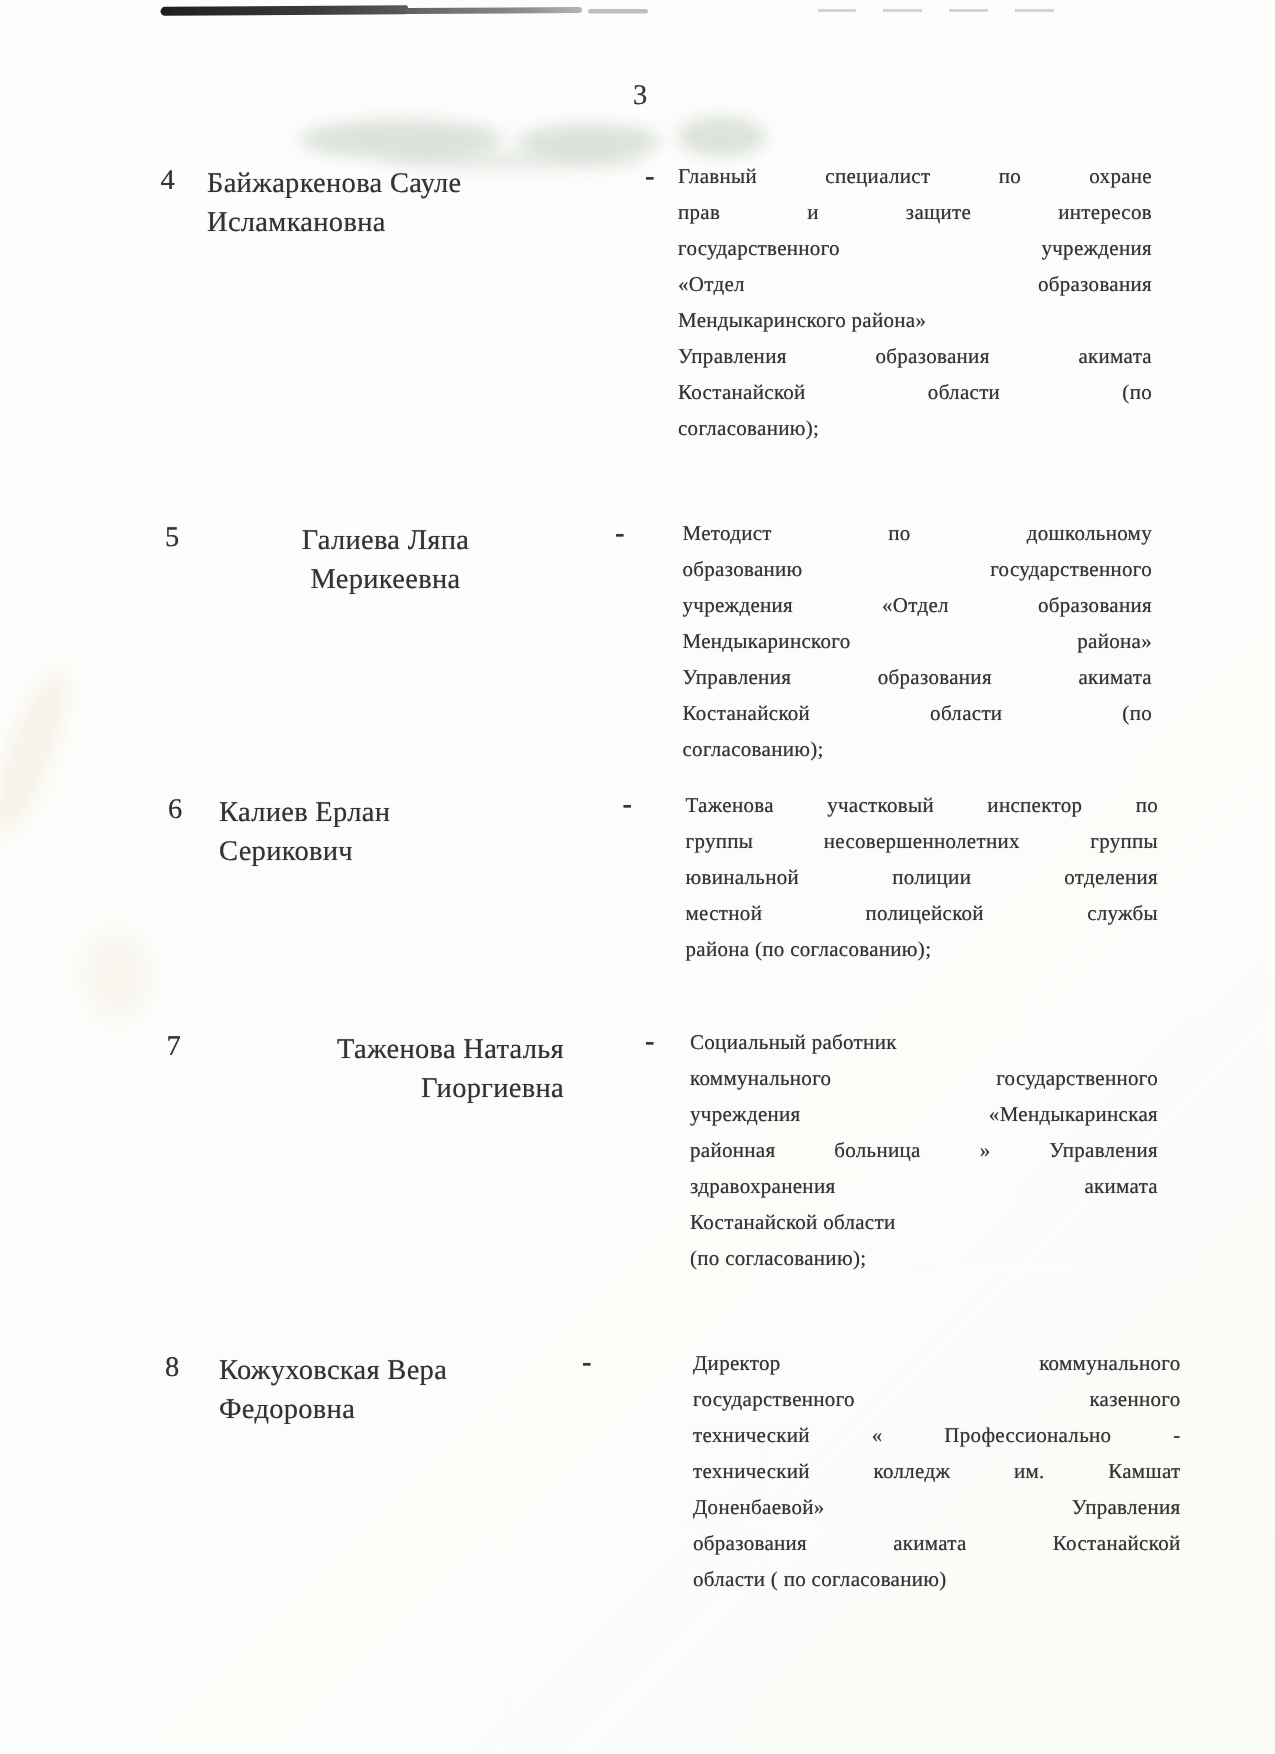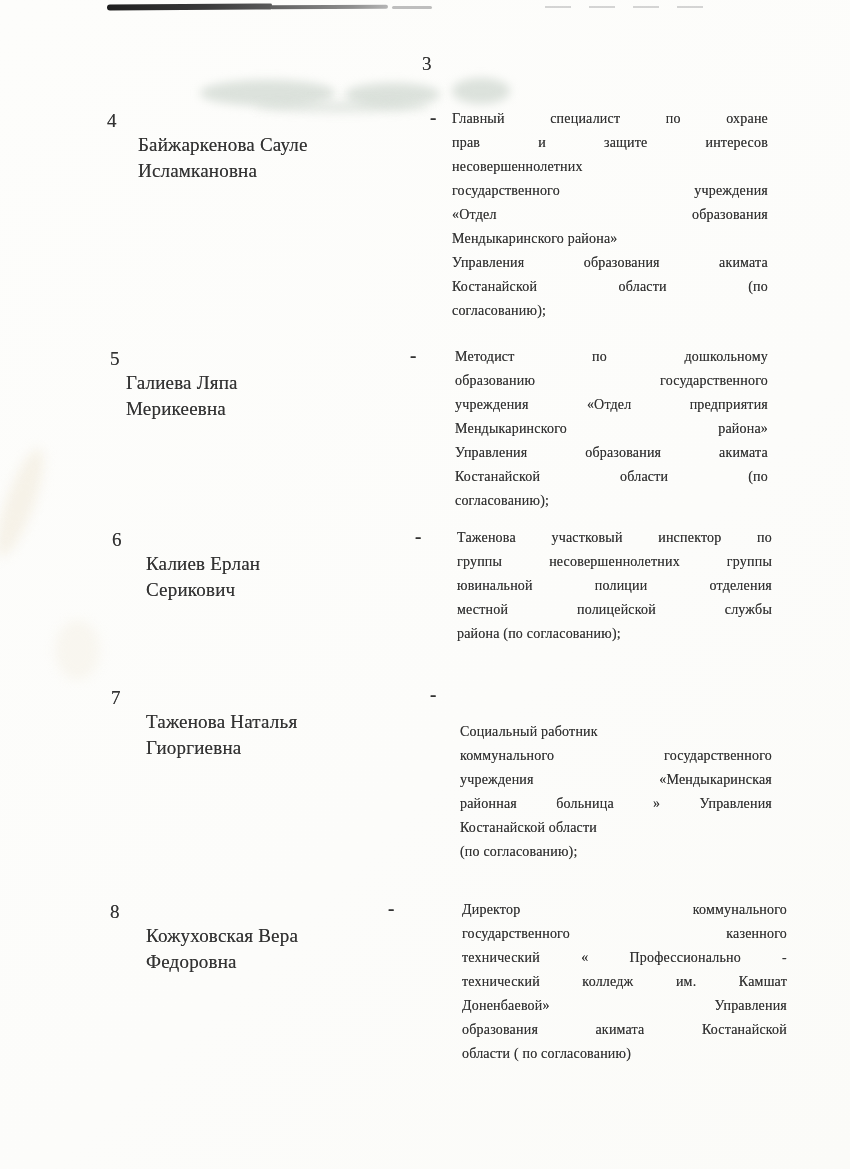--- a/index.html
+++ b/index.html
@@ -82,21 +82,20 @@
     text-shadow: 0 0 0.5px rgba(60,60,60,0.7);
   }
   .entry .name {
     position: absolute; top: 3px;
     width: 230px;
     font-size: 19px;
     line-height: 26px;
     letter-spacing: 0.2px;
     text-align: left;
     text-shadow: 0 0 0.5px rgba(60,60,60,0.7);
-    margin-top: 22px;
   }
   .entry .dash {
     position: absolute; top: 0;
     font-size: 19px;
     font-weight: bold;
     text-shadow: 0 0 0.5px rgba(60,60,60,0.7);
   }
   .entry .desc {
     position: absolute; top: 0;
   }
@@ -136,40 +135,39 @@
       <div class="entry" style="top: 107px;">
         <div class="num" style="left: 107px;">4</div>
         <div class="name" style="left: 138px;">
           <div>Байжаркенова Сауле</div>
           <div>Исламкановна</div>
         </div>
         <div class="dash" style="left: 430px;">-</div>
         <div class="desc" style="left: 452px; width: 316px;">
           <div class="dline just">Главный специалист по охране</div>
           <div class="dline just">прав и защите интересов</div>
-          <div class="dline">несовершеннолетних</div>
           <div class="dline just">государственного учреждения</div>
           <div class="dline just">«Отдел образования</div>
           <div class="dline">Мендыкаринского района»</div>
           <div class="dline just">Управления образования акимата</div>
           <div class="dline just">Костанайской области (по</div>
           <div class="dline">согласованию);</div>
         </div>
       </div>
       <div class="entry" style="top: 345px;">
         <div class="num" style="left: 110px;">5</div>
-        <div class="name" style="left: 126px;">
+        <div class="name" style="left: 142px; text-align: center;">
           <div>Галиева Ляпа</div>
           <div>Мерикеевна</div>
         </div>
         <div class="dash" style="left: 410px;">-</div>
         <div class="desc" style="left: 455px; width: 313px;">
           <div class="dline just">Методист по дошкольному</div>
           <div class="dline just">образованию государственного</div>
-          <div class="dline just">учреждения «Отдел предприятия</div>
+          <div class="dline just">учреждения «Отдел образования</div>
           <div class="dline just">Мендыкаринского района»</div>
           <div class="dline just">Управления образования акимата</div>
           <div class="dline just">Костанайской области (по</div>
           <div class="dline">согласованию);</div>
         </div>
       </div>
       <div class="entry" style="top: 526px;">
         <div class="num" style="left: 112px;">6</div>
         <div class="name" style="left: 146px;">
           <div>Калиев Ерлан</div>
@@ -179,30 +177,31 @@
         <div class="desc" style="left: 457px; width: 315px;">
           <div class="dline just">Таженова участковый инспектор по</div>
           <div class="dline just">группы несовершеннолетних группы</div>
           <div class="dline just">ювинальной полиции отделения</div>
           <div class="dline just">местной полицейской службы</div>
           <div class="dline">района (по согласованию);</div>
         </div>
       </div>
       <div class="entry" style="top: 684px;">
         <div class="num" style="left: 111px;">7</div>
-        <div class="name" style="left: 146px;">
+        <div class="name" style="left: 146px; text-align: right;">
           <div>Таженова Наталья</div>
           <div>Гиоргиевна</div>
         </div>
         <div class="dash" style="left: 430px;">-</div>
-        <div class="desc" style="left: 460px; width: 312px; margin-top: 36px;">
+        <div class="desc" style="left: 460px; width: 312px;">
           <div class="dline">Социальный работник</div>
           <div class="dline just">коммунального государственного</div>
           <div class="dline just">учреждения «Мендыкаринская</div>
           <div class="dline just">районная больница » Управления</div>
+          <div class="dline just">здравохранения акимата</div>
           <div class="dline">Костанайской области</div>
           <div class="dline">(по согласованию);</div>
         </div>
       </div>
       <div class="entry" style="top: 898px;">
         <div class="num" style="left: 110px;">8</div>
         <div class="name" style="left: 146px;">
           <div>Кожуховская Вера</div>
           <div>Федоровна</div>
         </div>

